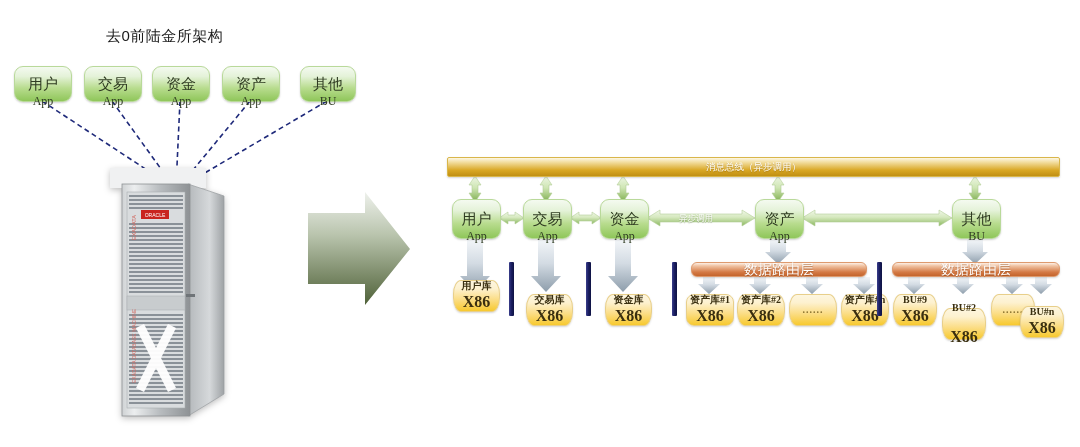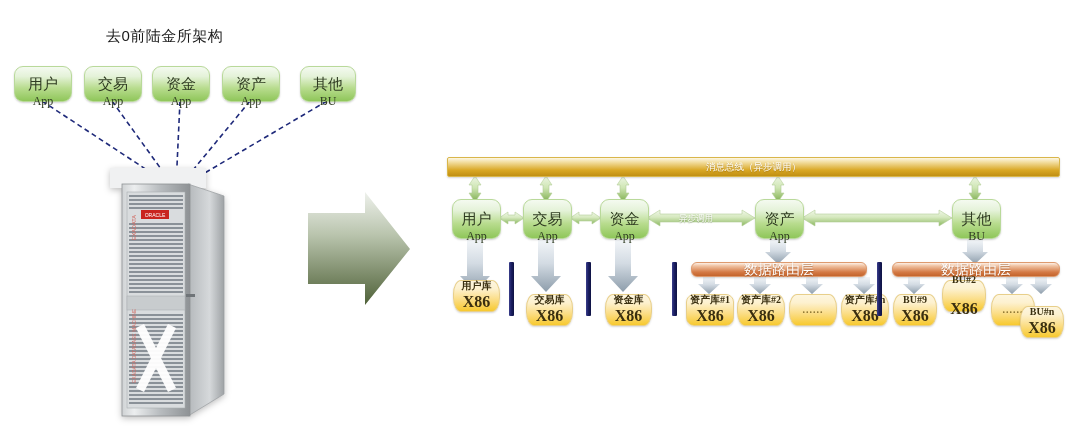--- a/index.html
+++ b/index.html
@@ -366,21 +366,21 @@
         <span class="l1">......</span>
       </div>
       <div class="abs dbbox" style="left: 841px; top: 294px; width: 46px; height: 30px; pointer-events: auto;">
         <span class="l1">资产库#n</span>
         <span class="l2">X86</span>
       </div>
       <div class="abs dbbox" style="left: 893px; top: 294px; width: 42px; height: 30px; pointer-events: auto;">
         <span class="l1">BU#9</span>
         <span class="l2">X86</span>
       </div>
-      <div class="abs dbbox" style="left: 942px; top: 280px; width: 42px; height: 30px; pointer-events: auto; gap: 13px;">
+      <div class="abs dbbox" style="left: 942px; top: 308px; width: 42px; height: 30px; pointer-events: auto; gap: 13px;">
         <span class="l1">BU#2</span>
         <span class="l2">X86</span>
       </div>
       <div class="abs dbbox dots" style="left: 991px; top: 294px; width: 42px; height: 30px; pointer-events: auto;">
         <span class="l1">......</span>
       </div>
       <div class="abs dbbox" style="left: 1020px; top: 306px; width: 42px; height: 30px; pointer-events: auto;">
         <span class="l1">BU#n</span>
         <span class="l2">X86</span>
       </div>

